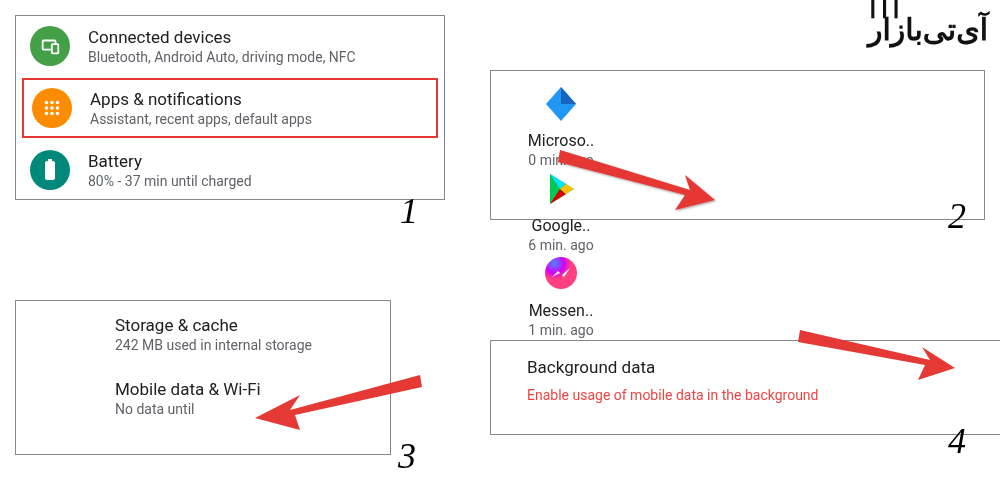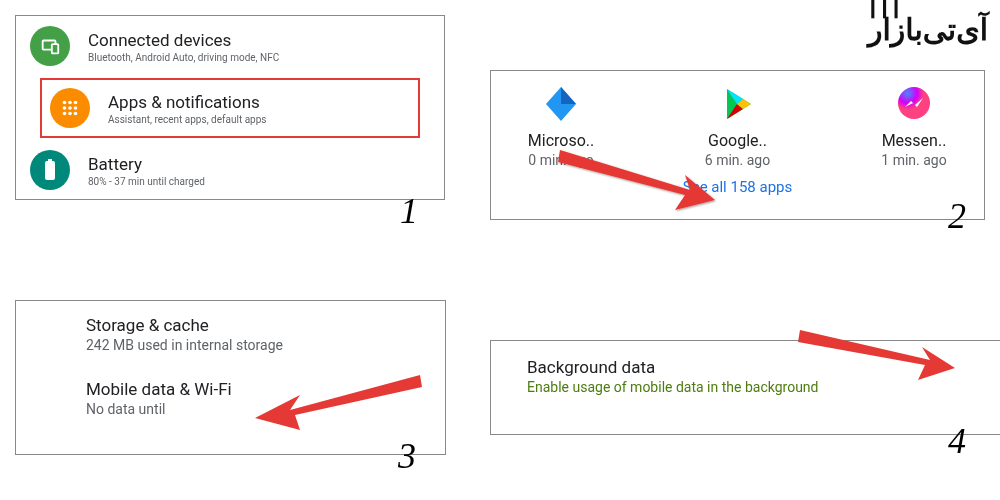--- a/index.html
+++ b/index.html
@@ -10,79 +10,80 @@
     height: 500px;
     position: relative;
   }
   .panel {
     position: absolute;
     border: 1px solid #888;
     background: #fff;
   }
   .panel1 { left: 15px; top: 15px; width: 430px; height: 185px; }
   .panel2 { left: 490px; top: 70px; width: 495px; height: 150px; }
-  .panel3 { left: 15px; top: 300px; width: 431px; height: 155px; }
+  .panel3 { left: 15px; top: 300px; width: 376px; height: 155px; padding-left: 29px; }
   .panel4 { left: 490px; top: 340px; width: 578px; height: 95px; }
 
   .step-number {
     position: absolute;
     font-family: Georgia, serif;
     font-style: italic;
     font-size: 36px;
     font-weight: 500;
   }
 
   
   .settings-row {
     display: flex;
     align-items: center;
     padding: 10px 14px;
   }
   .settings-row.highlight {
     border: 2px solid #e53935;
-    margin: 2px 24px;
+    margin: 2px 6px;
     padding: 8px 8px;
   }
   .settings-icon {
     width: 40px;
     height: 40px;
     border-radius: 50%;
     display: flex;
     align-items: center;
     justify-content: center;
     flex-shrink: 0;
     margin-right: 18px;
   }
   .icon-green { background: #43a047; }
   .icon-orange { background: #fb8c00; }
   .icon-teal { background: #00897b; }
   .settings-text .title { font-size: 17px; color: #202124; }
-  .settings-text .subtitle { font-size: 10px; color: #5f6368; margin-top: 2px; }
+  .settings-text .subtitle { font-size: 14px; color: #5f6368; margin-top: 2px; }
 
   
   .apps-row {
     display: flex;
-    justify-content: space-between;
+    justify-content: flex-end;
     padding: 12px 10px 4px;
+    flex-direction: column;
   }
   .app-item { text-align: center; width: 120px; }
   .app-icon { width: 42px; height: 42px; margin: 0 auto 6px; position: relative; }
   .app-name { font-size: 16px; color: #202124; white-space: nowrap; overflow: hidden; text-overflow: ellipsis; }
   .app-time { font-size: 14px; color: #5f6368; margin-top: 2px; }
   .see-all { text-align: center; color: #1a73e8; font-size: 15px; padding: 6px 0 0; }
 
   
   .p3-block { padding: 14px 14px 0 70px; }
   .p3-block .title { font-size: 17px; color: #202124; }
   .p3-block .subtitle { font-size: 14px; color: #5f6368; margin-top: 2px; }
 
   
   .p4-row { display: flex; align-items: center; justify-content: space-between; padding: 16px 14px 0 36px; }
   .p4-text .title { font-size: 17px; color: #202124; }
-  .p4-text .subtitle { font-size: 14px; color: #4d7c0f; margin-top: 2px; max-width: 320px; }
+  .p4-text .subtitle { font-size: 14px; color: #ef4444; margin-top: 10px; max-width: 320px; }
   .switch {
     width: 36px; height: 14px; background: #bdbdbd; border-radius: 10px; position: relative;
   }
   .switch .knob {
     width: 20px; height: 20px; background: #fafafa; border-radius: 50%;
     box-shadow: 0 1px 3px rgba(0,0,0,0.3);
     position: absolute; top: -3px; left: 0;
   }
 
   

